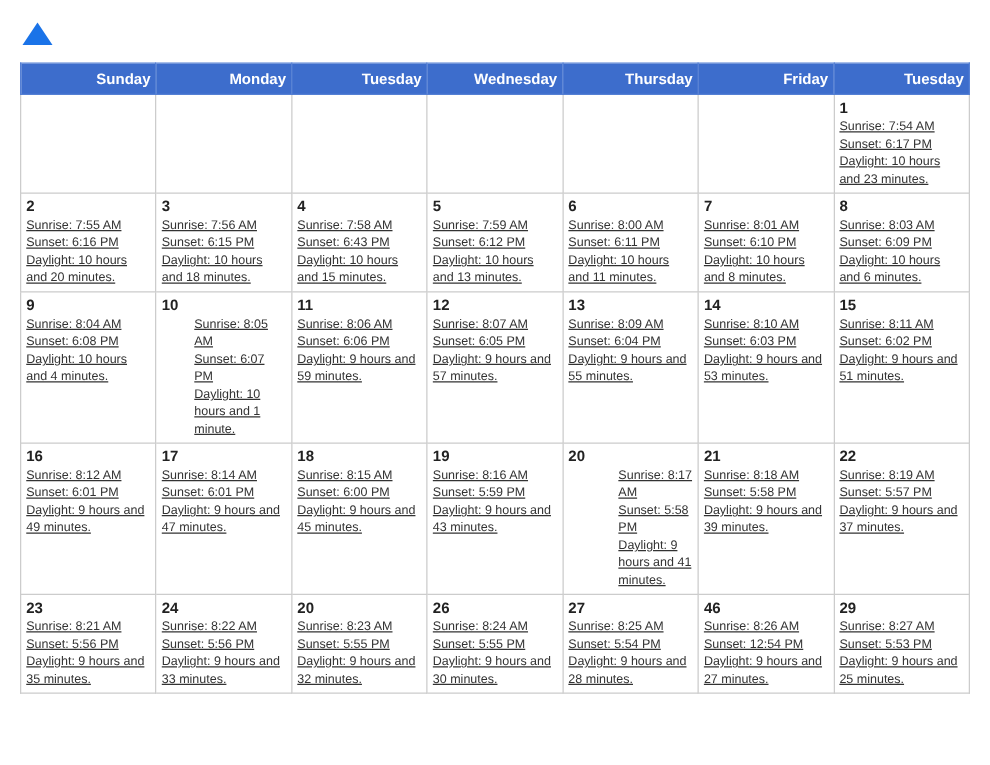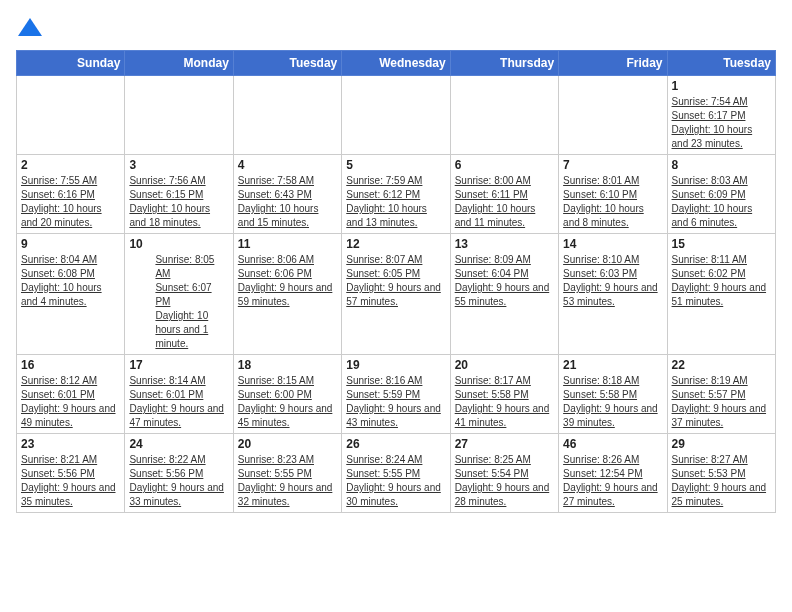--- a/index.html
+++ b/index.html
@@ -224,21 +224,21 @@
 Daylight: 9 hours and 45 minutes.</div>
         </td>
         <td>
           <span class="day-number">19</span>
           <div class="day-info" style="white-space: pre-line;">Sunrise: 8:16 AM
 Sunset: 5:59 PM
 Daylight: 9 hours and 43 minutes.</div>
         </td>
         <td>
           <span class="day-number">20</span>
-          <div class="day-info" style="white-space: pre-line;">Sunrise: 8:17 AM
+          <div class="day-info" style="white-space: pre-line; margin-left: 40px;">Sunrise: 8:17 AM
 Sunset: 5:58 PM
 Daylight: 9 hours and 41 minutes.</div>
         </td>
         <td>
           <span class="day-number">21</span>
           <div class="day-info" style="white-space: pre-line;">Sunrise: 8:18 AM
 Sunset: 5:58 PM
 Daylight: 9 hours and 39 minutes.</div>
         </td>
         <td>

